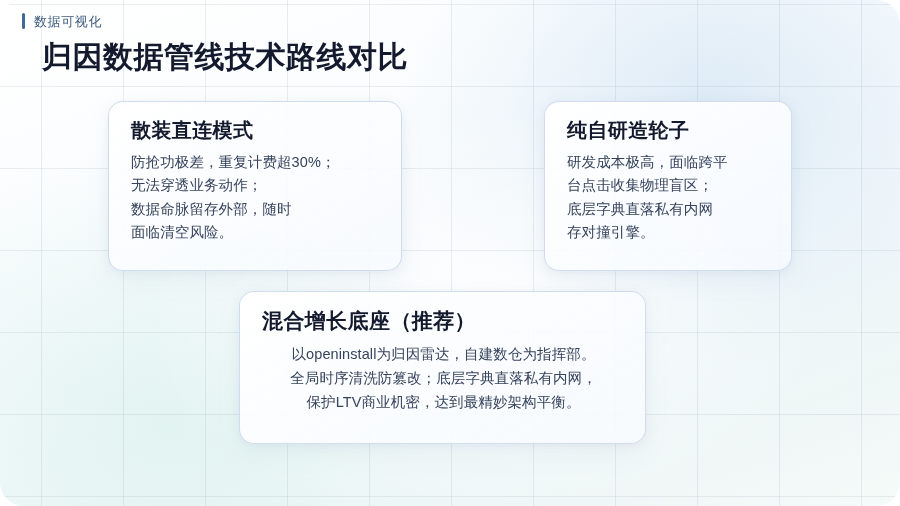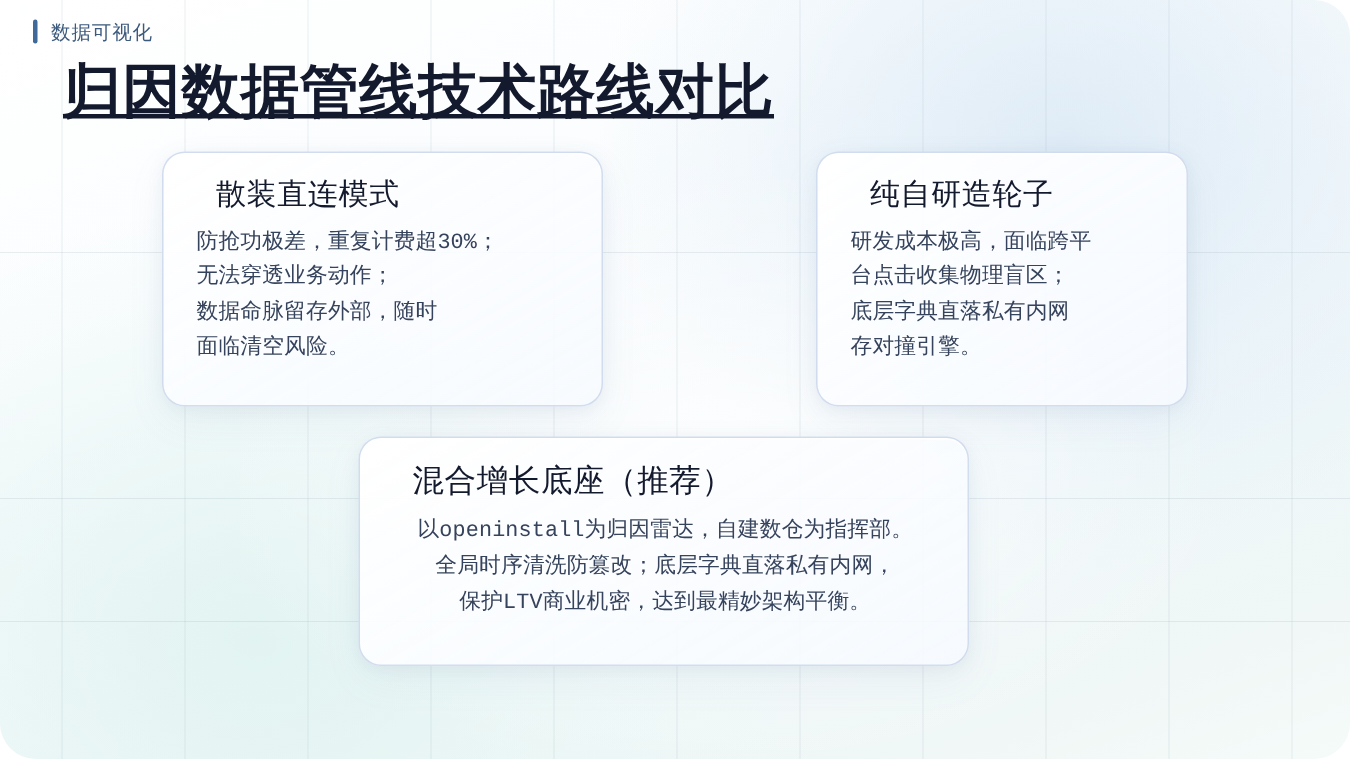--- a/index.html
+++ b/index.html
@@ -95,27 +95,26 @@
     color: #3c5a7d;
     letter-spacing: 0.6px;
     line-height: 1;
     white-space: nowrap;
   }
 
   .page-title {
     position: absolute;
     left: 42px;
     top: 38px;
-    font-size: 39px;
+    font-size: 30px;
     font-weight: bold;
     color: #141a2e;
     letter-spacing: 0.5px;
     line-height: 1.25;
     white-space: nowrap;
-    text-decoration: underline;
   }
 
   
   .card {
     position: absolute;
     box-sizing: border-box;
     background: linear-gradient(150deg, rgba(255,255,255,0.96) 0%, rgba(250,252,255,0.92) 55%, rgba(246,250,254,0.88) 100%);
     border: 1px solid rgba(195,210,232,0.75);
     border-radius: 15px;
     box-shadow:
@@ -123,35 +122,34 @@
       0 10px 26px rgba(120,145,180,0.07),
       inset 0 1px 0 rgba(255,255,255,0.9);
     padding: 16px 20px 14px 22px;
   }
   .card-1 { left: 108px; top: 101px; width: 294px; height: 170px; }
   .card-2 { left: 544px; top: 101px; width: 248px; height: 170px; }
   .card-3 { left: 239px; top: 291px; width: 407px; height: 153px; }
 
   .card-title {
     font-size: 20px;
-    font-weight: normal;
+    font-weight: bold;
     color: #141a2e;
     letter-spacing: 0.4px;
     line-height: 1.2;
-    margin: 0 0 9px 13px;
+    margin: 0 0 9px 0;
     white-space: nowrap;
   }
   .card-3 .card-title { font-size: 21px; }
 
   .card-body {
     font-size: 14.5px;
     color: #36435c;
     line-height: 1.62;
     letter-spacing: 0.1px;
-    font-family: Liberation Mono, monospace;
   }
   .card-body .ln { display: block; white-space: nowrap; }
   .card-3 .card-body { font-size: 14.5px; line-height: 1.66; text-align: center; }
 </style>
 </head>
 <body>
 
 <div class="slide">
 
   <div class="wash-blue"></div>

